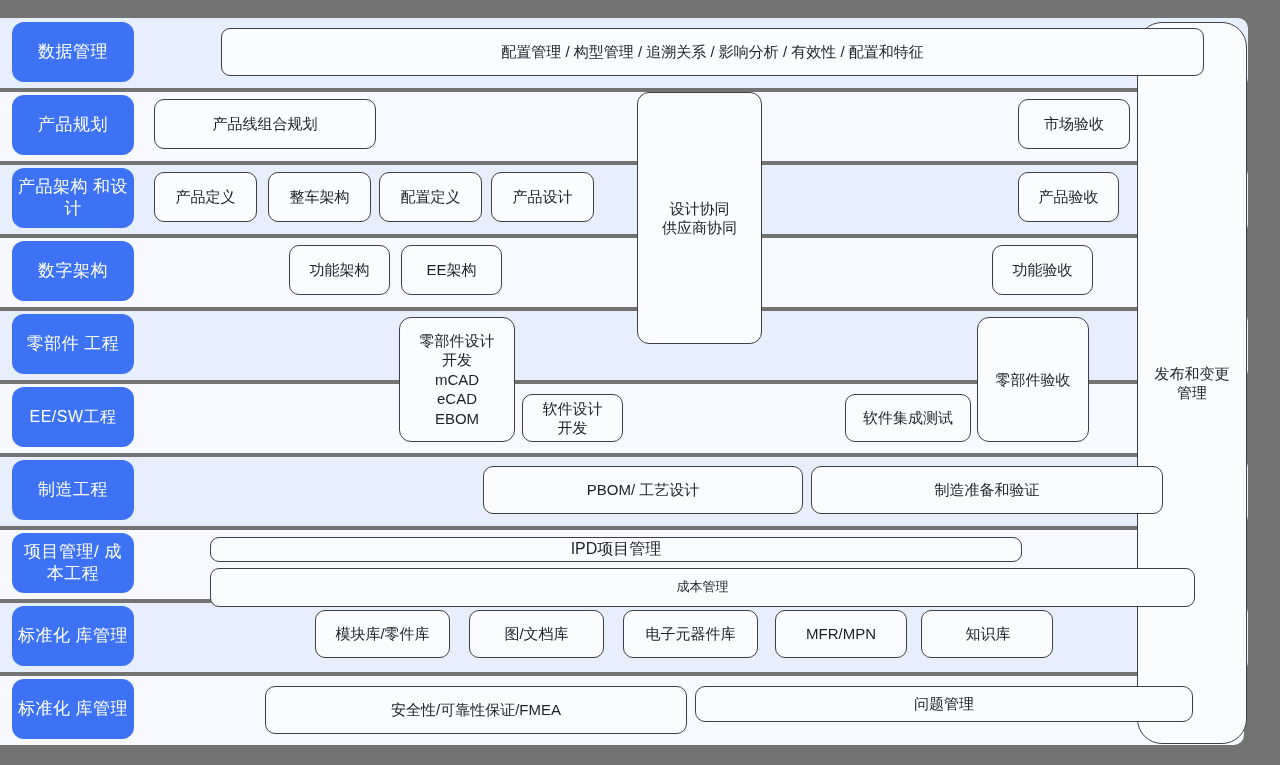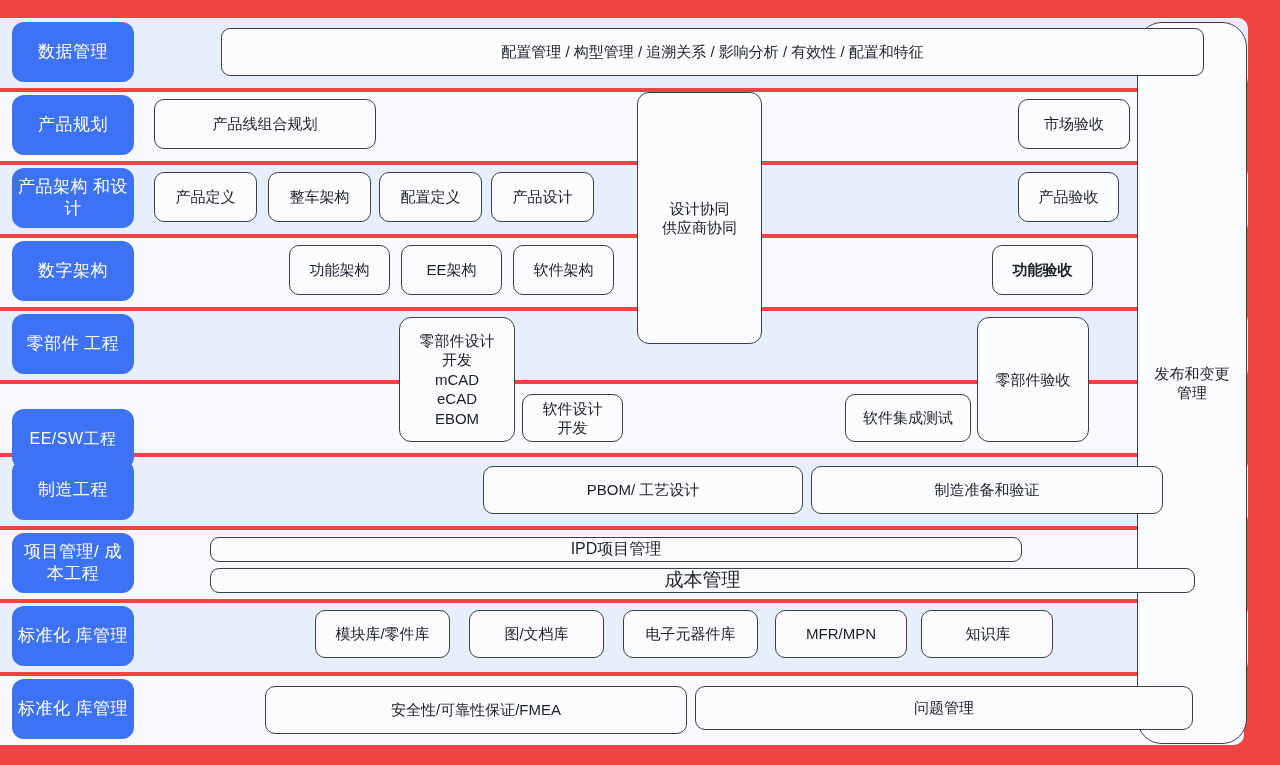--- a/index.html
+++ b/index.html
@@ -9,21 +9,21 @@
     background: #ffffff;
   }
   body {
     font-family: "Liberation Sans", "DejaVu Sans", sans-serif;
     -webkit-font-smoothing: antialiased;
   }
   #canvas {
     position: relative;
     width: 1280px;
     height: 765px;
-    background: #ef4444;
+    background: #737373;
     overflow: hidden;
   }
 
   
   .row-stripe {
     position: absolute;
     left: 0;
     border-radius: 0 10px 10px 0;
   }
   .row-stripe.light { background: #f7f9fe; }
@@ -40,21 +40,21 @@
     display: flex;
     align-items: center;
     justify-content: center;
     text-align: center;
     font-size: 17px;
     line-height: 1.28;
     letter-spacing: 0.5px;
     box-sizing: border-box;
     padding: 2px 4px;
   }
-  .cat-pill.small { font-size: 16px; margin-top: 22px; }
+  .cat-pill.small { font-size: 16px; }
 
   
   .card {
     position: absolute;
     background: #fbfcfe;
     border: 1.6px solid #3c3f45;
     border-radius: 10px;
     color: #1c1f25;
     display: flex;
     align-items: center;
@@ -114,41 +114,40 @@
 供应商协同</div>
 
   <div class="card" style="left:154px; top:172px; width:103px; height:50px;">产品定义</div>
   <div class="card" style="left:268px; top:172px; width:103px; height:50px;">整车架构</div>
   <div class="card" style="left:379px; top:172px; width:103px; height:50px;">配置定义</div>
   <div class="card" style="left:491px; top:172px; width:103px; height:50px;text-align:center;">产品设计</div>
   <div class="card" style="left:1018px; top:172px; width:101px; height:50px;">产品验收</div>
 
   <div class="card" style="left:289px; top:245px; width:101px; height:50px;">功能架构</div>
   <div class="card" style="left:401px; top:245px; width:101px; height:50px;">EE架构</div>
-  <div class="card" style="left:513px; top:245px; width:101px; height:50px;">软件架构</div>
-  <div class="card" style="left:992px; top:245px; width:101px; height:50px;font-weight:bold;">功能验收</div>
+  <div class="card" style="left:992px; top:245px; width:101px; height:50px;">功能验收</div>
 
   <div class="card tall" style="left:399px; top:317px; width:116px; height:125px;">零部件设计
 开发
 mCAD
 eCAD
 EBOM</div>
   <div class="card tall" style="left:977px; top:317px; width:112px; height:125px;">零部件验收</div>
   <div class="card" style="left:522px; top:394px; width:101px; height:48px;">软件设计
 开发</div>
   <div class="card" style="left:845px; top:394px; width:126px; height:48px;">软件集成测试</div>
 
   <div class="card" style="left:483px; top:466px; width:320px; height:48px;">PBOM/ 工艺设计</div>
   <div class="card" style="left:811px; top:466px; width:352px; height:48px;">制造准备和验证</div>
 
   <div class="card bar" style="left:210px; top:537px; width:812px; height:25px; font-size:16px;">IPD项目管理</div>
-  <div class="card bar" style="left:210px; top:568px; width:985px; height:25px; font-size:19px;">成本管理</div>
+  <div class="card bar" style="left:210px; top:568px; width:985px; height:39px; font-size:13px;">成本管理</div>
 
   <div class="card" style="left:315px; top:610px; width:135px; height:48px;">模块库/零件库</div>
   <div class="card" style="left:469px; top:610px; width:135px; height:48px;">图/文档库</div>
   <div class="card" style="left:623px; top:610px; width:135px; height:48px;">电子元器件库</div>
   <div class="card" style="left:775px; top:610px; width:132px; height:48px;">MFR/MPN</div>
   <div class="card" style="left:921px; top:610px; width:132px; height:48px;padding-left:8px;">知识库</div>
 
   <div class="card" style="left:265px; top:686px; width:422px; height:48px;">安全性/可靠性保证/FMEA</div>
-  <div class="card" style="left:695px; top:686px; width:498px; height:44px;">问题管理</div>
+  <div class="card" style="left:695px; top:686px; width:498px; height:36px;">问题管理</div>
 
 </div>
 
 </body></html>

